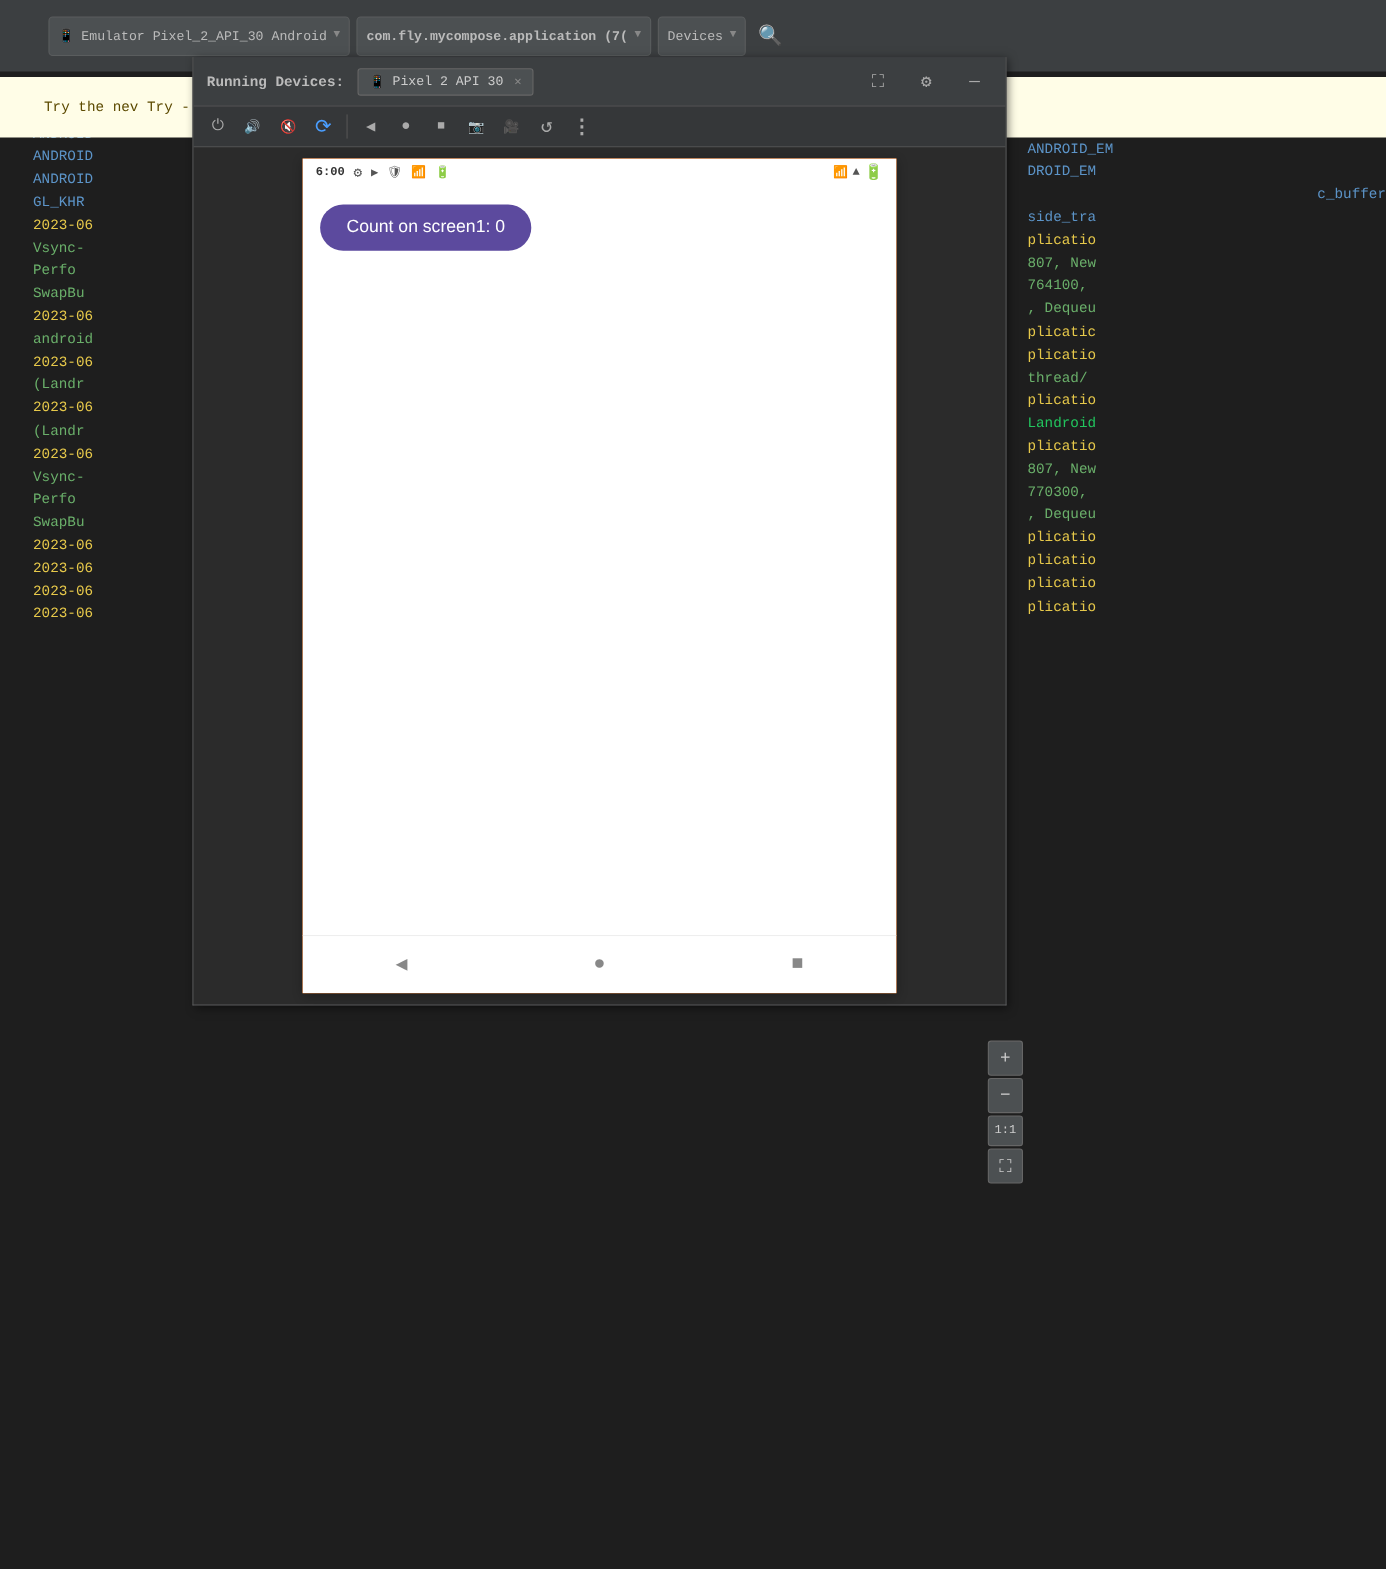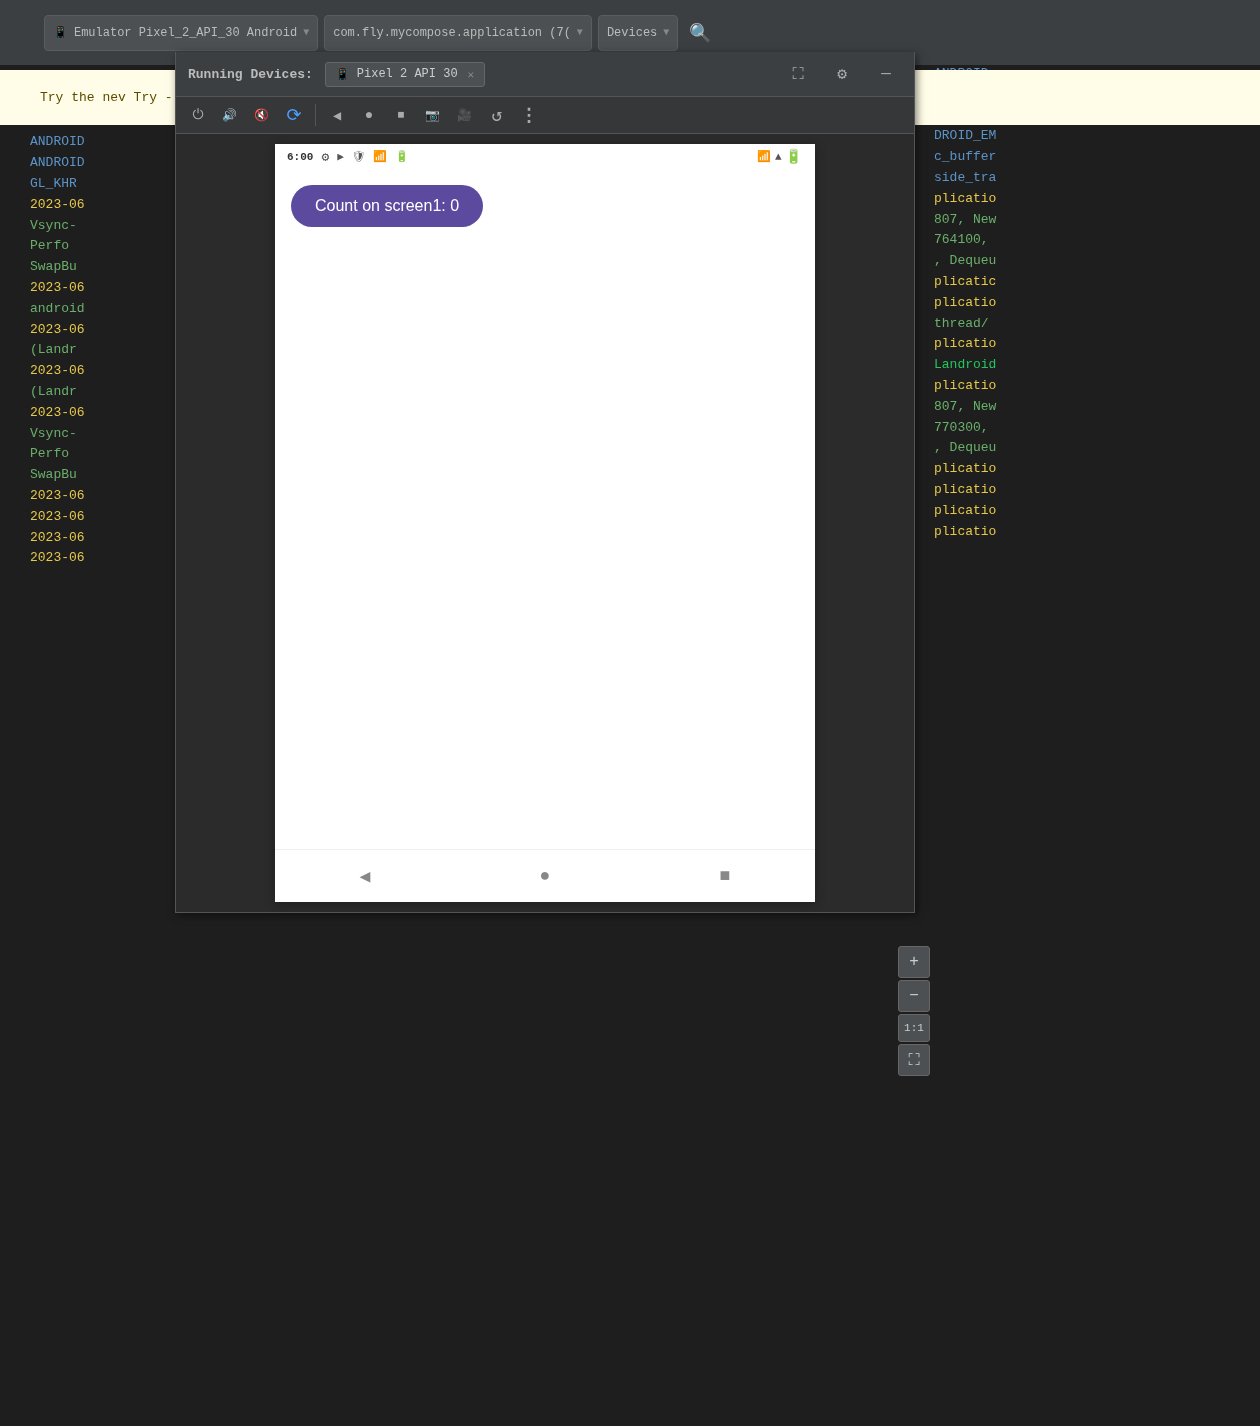--- a/index.html
+++ b/index.html
@@ -56,21 +56,21 @@
       top: 70px;
       left: 30px;
       width: 145px;
       font-size: 13px;
       line-height: 1.6;
       overflow: hidden;
     }
 
     .log-content-right {
       position: absolute;
-      top: 64px;
+      top: 84px;
       right: 0;
       width: 330px;
       font-size: 13px;
       line-height: 1.6;
       overflow: hidden;
       text-align: left;
       padding-left: 4px;
     }
 
     .log-line { white-space: nowrap; }
@@ -353,21 +353,21 @@
 <div class="log-background">
 
   <div class="top-toolbar">
     <div style="width:30px;"></div>
     <div class="toolbar-dropdown">
       <span style="font-size:12px;">📱</span>
       <span>Emulator Pixel_2_API_30 Android</span>
       <span class="arrow">▼</span>
     </div>
     <div class="toolbar-dropdown">
-      <span style="font-weight:normal;">com.fly.mycompose.application (7(</span>
+      <span style="font-weight:bold;">com.fly.mycompose.application (7(</span>
       <span class="arrow">▼</span>
     </div>
     <div class="toolbar-dropdown">
       <span>Devices</span>
       <span class="arrow">▼</span>
     </div>
     <div class="toolbar-btn" style="font-size:18px;">🔍</div>
   </div>
 
   <div class="hint-banner">
@@ -399,21 +399,21 @@
       <div class="log-line" style="color: rgb(230, 200, 74);">2023-06</div>
       <div class="log-line" style="color: rgb(230, 200, 74);">2023-06</div>
       <div class="log-line" style="color: rgb(230, 200, 74);">2023-06</div>
     </div>
 
   <div class="log-content-right" id="log-right-content">
       <div class="log-line" style="color: rgb(92, 148, 200);">ANDROID</div>
       <div class="log-line" style="color: rgb(92, 148, 200);">ANDROID_EM</div>
       <div class="log-line" style="color: rgb(92, 148, 200);">ANDROID_EM</div>
       <div class="log-line" style="color: rgb(92, 148, 200);">DROID_EM</div>
-      <div class="log-line" style="color: rgb(92, 148, 200);">c_buffer</div>
+      <div class="log-line" style="color: rgb(92, 148, 200); text-align: right;">c_buffer</div>
       <div class="log-line" style="color: rgb(92, 148, 200);">side_tra</div>
       <div class="log-line" style="color: rgb(230, 200, 74);">plicatio</div>
       <div class="log-line" style="color: rgb(106, 175, 106);">807, New</div>
       <div class="log-line" style="color: rgb(106, 175, 106);">764100,</div>
       <div class="log-line" style="color: rgb(106, 175, 106);">, Dequeu</div>
       <div class="log-line" style="color: rgb(230, 200, 74);">plicatic</div>
       <div class="log-line"></div>
       <div class="log-line" style="color: rgb(230, 200, 74);">plicatio</div>
       <div class="log-line" style="color: rgb(106, 175, 106);">thread/</div>
       <div class="log-line" style="color: rgb(230, 200, 74);">plicatio</div>

